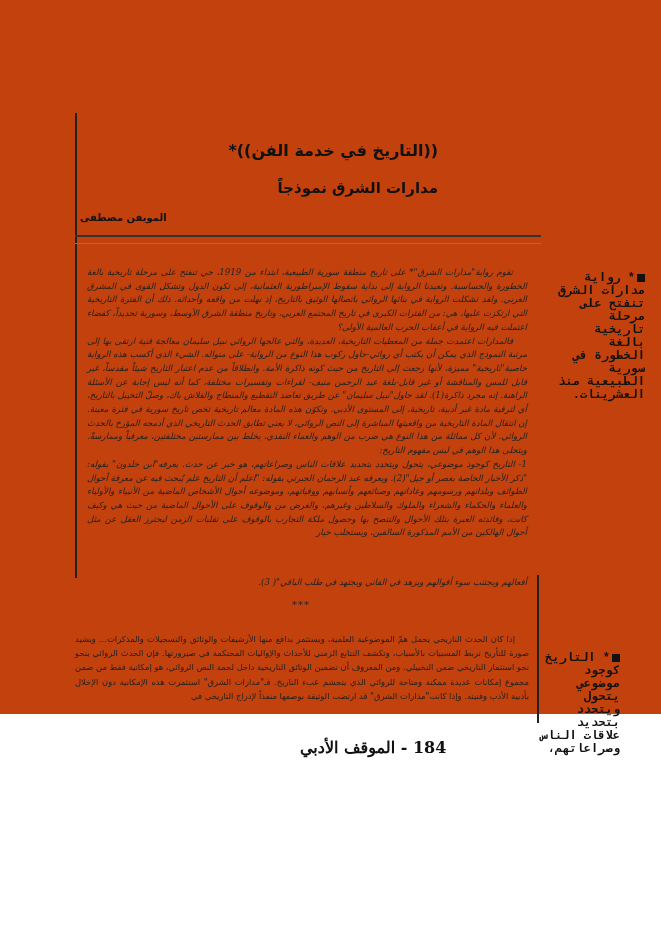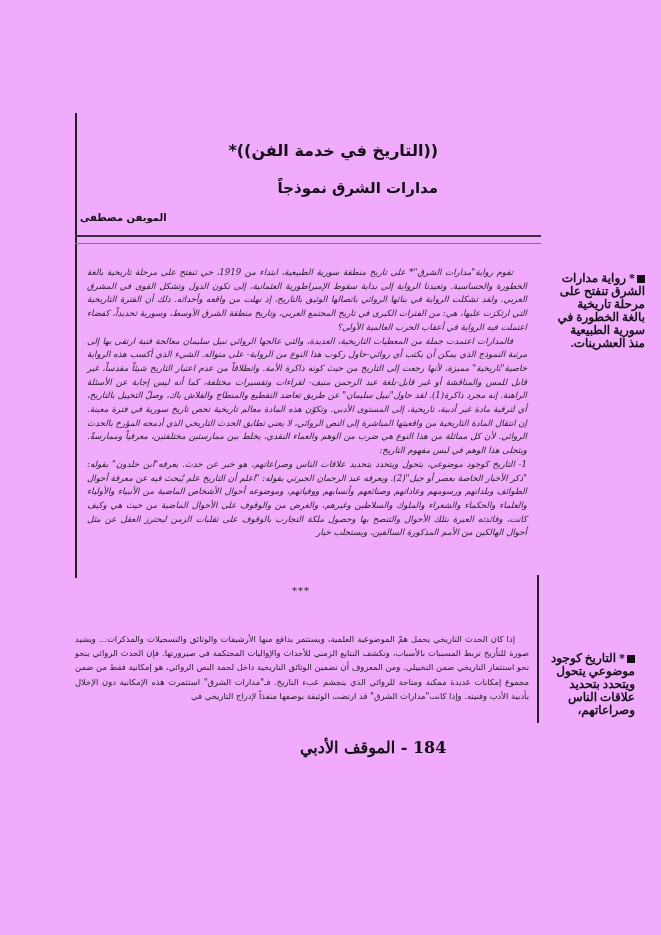--- a/index.html
+++ b/index.html
@@ -1,23 +1,23 @@
 <!DOCTYPE html>
 <html><head>
 <meta charset="utf-8">
 <style>
   html, body { margin: 0; padding: 0; background: #ffffff; }
   body { width: 661px; height: 935px; position: relative; overflow: hidden; font-family: "DejaVu Sans", sans-serif; color: #111; }
-  .page { position: absolute; left: 0; top: 0; width: 661px; height: 935px; background: #f0abfc; }
+  .page { position: absolute; left: 0; top: 0; width: 661px; height: 714px; background: #c2410c; }
   .vline { position: absolute; background: #222; width: 2px; }
   .hline { position: absolute; background: #333; height: 2px; }
   .title { position: absolute; right: 223px; top: 141px; font-family: "DejaVu Sans", sans-serif; font-weight: bold; font-size: 16px; direction: rtl; white-space: nowrap; }
   .subtitle { position: absolute; right: 223px; top: 179px; font-family: "DejaVu Sans", sans-serif; font-weight: bold; font-size: 15px; direction: rtl; white-space: nowrap; }
   .author { position: absolute; left: 80px; top: 212px; font-family: "DejaVu Sans", sans-serif; font-weight: bold; font-size: 10px; direction: rtl; white-space: nowrap; }
-  .sidenote { position: absolute; direction: rtl; font-family: Liberation Serif, serif; font-weight: bold; font-size: 12px; line-height: 13px; text-align: right; color: #111; }
+  .sidenote { position: absolute; direction: rtl; font-family: Liberation Mono, monospace; font-weight: bold; font-size: 12px; line-height: 13px; text-align: right; color: #111; }
   .sidenote .sq { display: inline-block; width: 8px; height: 8px; background: #111; margin-left: 2px; vertical-align: middle; }
   .body-text { position: absolute; direction: rtl; text-align: justify; font-family: "DejaVu Serif", serif; font-style: italic; font-size: 8.6px; line-height: 13.7px; color: #222; }
   .body-text p { margin: 0; text-indent: 14px; }
   .body-text p.noindent { text-indent: 0; }
   .body-upright { font-style: normal; font-family: "DejaVu Sans", sans-serif; font-size: 8.4px; line-height: 14.2px; }
   .stars { text-align: center; font-size: 10px; letter-spacing: 1px; margin: 8px 0 10px 0; font-style: normal; }
   .footer { position: absolute; left: 300px; top: 738px; font-family: "DejaVu Serif", serif; font-weight: bold; font-size: 16px; direction: rtl; white-space: nowrap; }
 </style>
 </head>
 <body>
@@ -29,31 +29,32 @@
   <div class="hline" style="left:75px; top:243px; width:466px; height:1px; background:#777;"></div>
   <div class="vline" style="left:537px; top:575px; height:148px;"></div>
 
   <div class="title">((التاريخ في خدمة الفن))*</div>
   <div class="subtitle">مدارات الشرق نموذجاً</div>
   <div class="author">المويفن مصطفى</div>
 
   <div class="sidenote" style="left:553px; top:272px; width:92px;">
     <span class="sq"></span><span>* رواية مدارات الشرق تنفتح على مرحلة تاريخية بالغة الخطورة في سورية الطبيعية منذ العشرينات.</span>
   </div>
-  <div class="sidenote" style="left:549px; top:652px; width:86px;">
+  <div class="sidenote" style="left:534px; top:652px; width:86px;">
     <span class="sq"></span><span>* التاريخ كوجود موضوعي يتحول ويتحدد بتحديد علاقات الناس وصراعاتهم،</span>
   </div>
 
   <div class="body-text" style="left:87px; top:266px; width:440px;">
     <p>تقوم رواية"مدارات الشرق"* على تاريخ منطقة سورية الطبيعية، ابتداء من 1919، حي تنفتح على مرحلة تاريخية بالغة الخطورة والحساسية. وتعيدنا الرواية إلى بداية سقوط الإمبراطورية العثمانية، إلى تكون الدول وتشكل القوى في المشرق العربي. ولقد تشكلت الرواية في بنائها الروائي باتصالها الوثيق بالتاريخ، إذ نهلت من واقعه وأحداثه. ذلك أن الفترة التاريخية التي ارتكزت عليها، هي: من الفترات الكبرى في تاريخ المجتمع العربي، وتاريخ منطقة الشرق الأوسط، وسورية تحديداً، كفضاء اعتملت فيه الرواية في أعقاب الحرب العالمية الأولى؟</p>
     <p>فالمدارات اعتمدت جملة من المعطيات التاريخية، العديدة، والتي عالجها الروائي نبيل سليمان معالجة فنية ارتقى بها إلى مرتبة النموذج الذي يمكن أن يكتب أي روائي-حاول ركوب هذا النوع من الرواية- على منواله. الشيء الذي أكسب هذه الرواية خاصية"تاريخية" مميزة، لأنها رجعت إلى التاريخ من حيث كونه ذاكرة الأمة. وانطلاقاً من عدم اعتبار التاريخ شيئاً مقدساً، غير قابل للمس والمناقشة أو غير قابل-بلغة عبد الرحمن منيف- لقراءات وتفسيرات مختلفة، كما أنه ليس إجابة عن الأسئلة الراهنة. إنه مجرد ذاكرة(1). لقد حاول"نبيل سليمان" عن طريق تعاضد التقطيع والمنطاج والفلاش باك، وصلّ التخييل بالتاريخ، أي لترقية مادة غير أدبية، تاريخية، إلى المستوى الأدبي. وتكوّن هذه المادة معالم تاريخية تخص تاريخ سورية في فترة معينة. إن انتقال المادة التاريخية من واقعيتها المباشرة إلى النص الروائي، لا يعني تطابق الحدث التاريخي الذي أدمجه المؤرخ بالحدث الروائي. لأن كل مماثلة من هذا النوع هي ضرب من الوهم والعماء النقدي، يخلط بين ممارستين مختلفتين، معرفياً وممارسةً. ويتجلى هذا الوهم في لبس مفهوم التاريخ:</p>
     <p style="text-indent:0;">1- التاريخ كوجود موضوعي، يتحول ويتحدد بتحديد علاقات الناس وصراعاتهم، هو خبر عن حدث. يعرفه"ابن خلدون" بقوله: "ذكر الأخبار الخاصة بعصر أو جيل"(2). ويعرفه عبد الرحمان الجبرتي بقوله: "اعلم أن التاريخ علم يُبحث فيه عن معرفة أحوال الطوائف وبلدانهم ورسومهم وعاداتهم وصنائعهم وأنسابهم ووفياتهم، وموضوعه أحوال الأشخاص الماضية من الأنبياء والأولياء والعلماء والحكماء والشعراء والملوك والسلاطين وغيرهم، والغرض من والوقوف على الأحوال الماضية من حيث هي وكيف كانت، وفائدته العبرة بتلك الأحوال والتنصح بها وحصول ملكة التجارب بالوقوف على تقلبات الزمن ليحترز العقل عن مثل أحوال الهالكين من الأمم المذكورة السالفين، ويستجلب خيار</p>
   </div>
 
   <div class="body-text" style="left:75px; top:576px; width:452px;">
+    <p class="noindent">أفعالهم ويجتنب سوء أقوالهم ويزهد في الفاني ويجتهد في طلب الباقي"( 3).</p>
     <div class="stars">***</div>
   </div>
 
   <div class="body-text body-upright" style="left:75px; top:632px; width:454px;">
     <p>إذا كان الحدث التاريخي يحمل همّ الموضوعية العلمية، ويستثمر بدافع منها الأرشيفات والوثائق والتسجيلات والمذكرات... ويشيد صورة للتأريخ تربط المسببات بالأسباب، وتكشف التتابع الزمني للأحداث والإواليات المحتكمة في صيرورتها. فإن الحدث الروائي ينحو نحو استثمار التاريخي ضمن التخييلي. ومن المعروف أن تضمين الوثائق التاريخية داخل لحمة النص الروائي، هو إمكانية فقط من ضمن مجموع إمكانات عديدة ممكنة ومتاحة للروائي الذي يتجشم عبء التاريخ. فـ"مدارات الشرق" استثمرت هذه الإمكانية دون الإخلال بأدبية الأدب وفنيته. وإذا كانت"مدارات الشرق" قد ارتضت الوثيقة بوصفها منفذاً لإدراج التاريخي في</p>
   </div>
 
   <div class="footer">184 - الموقف الأدبي</div>
 
 </div>

